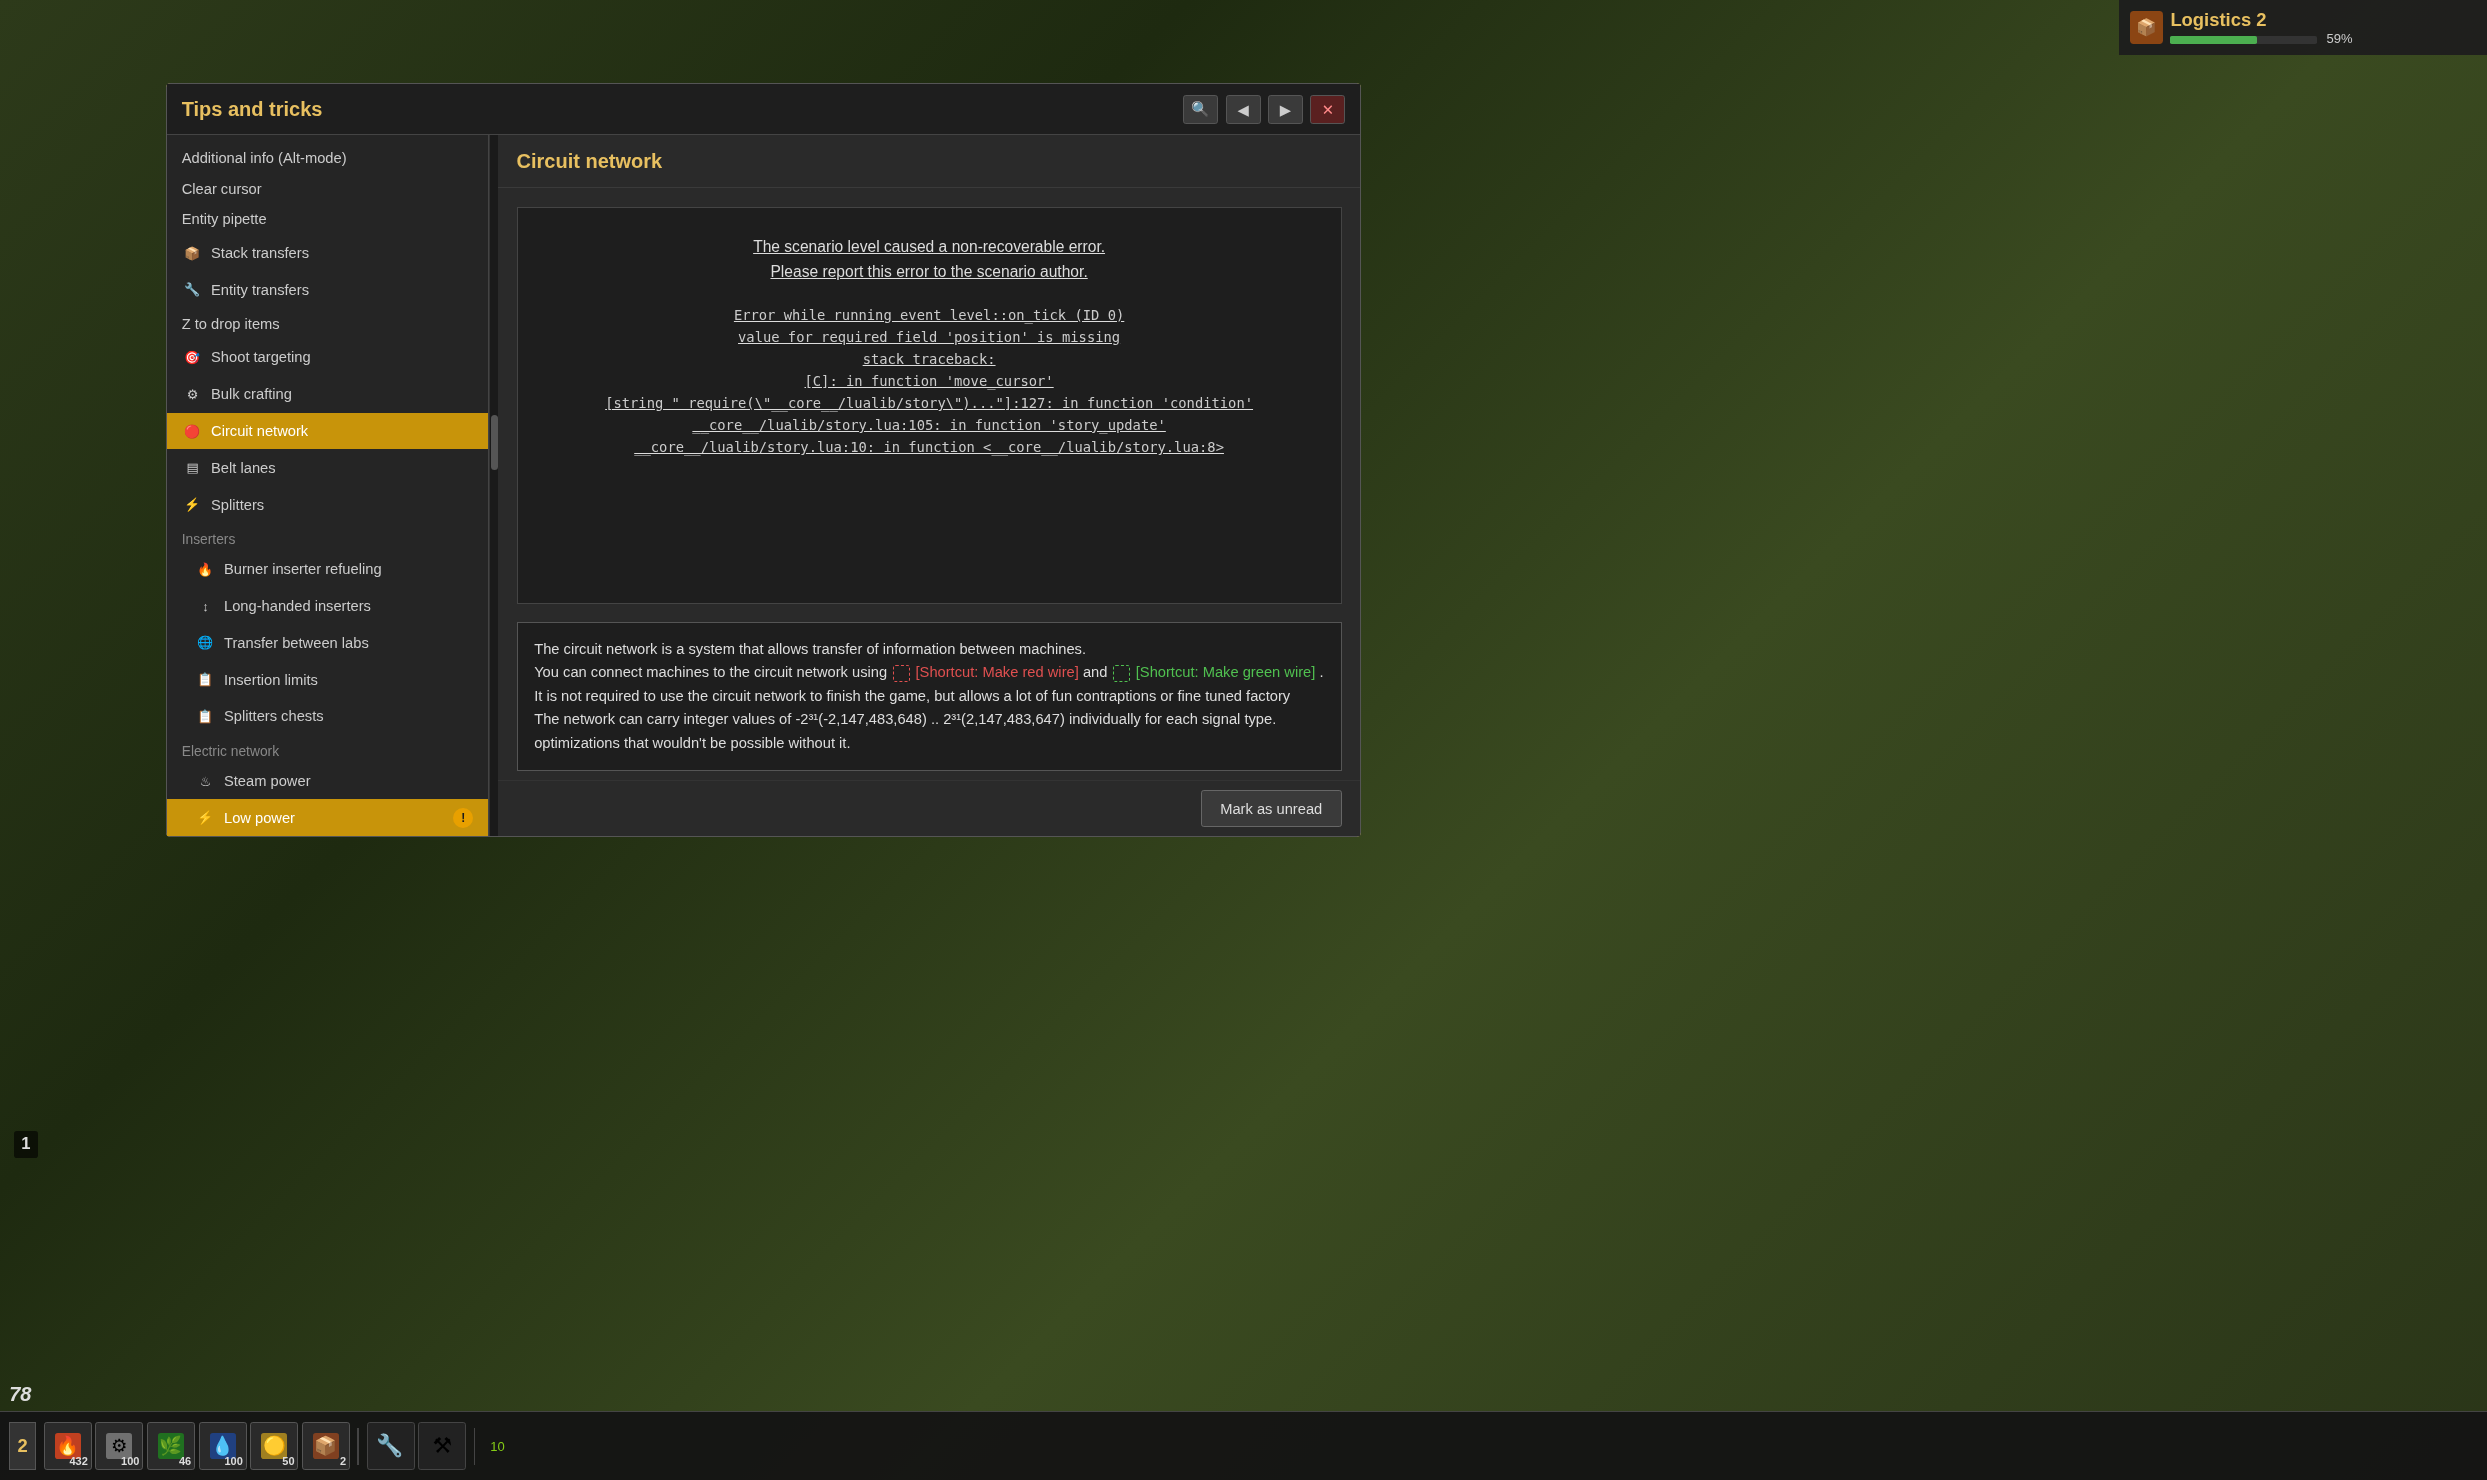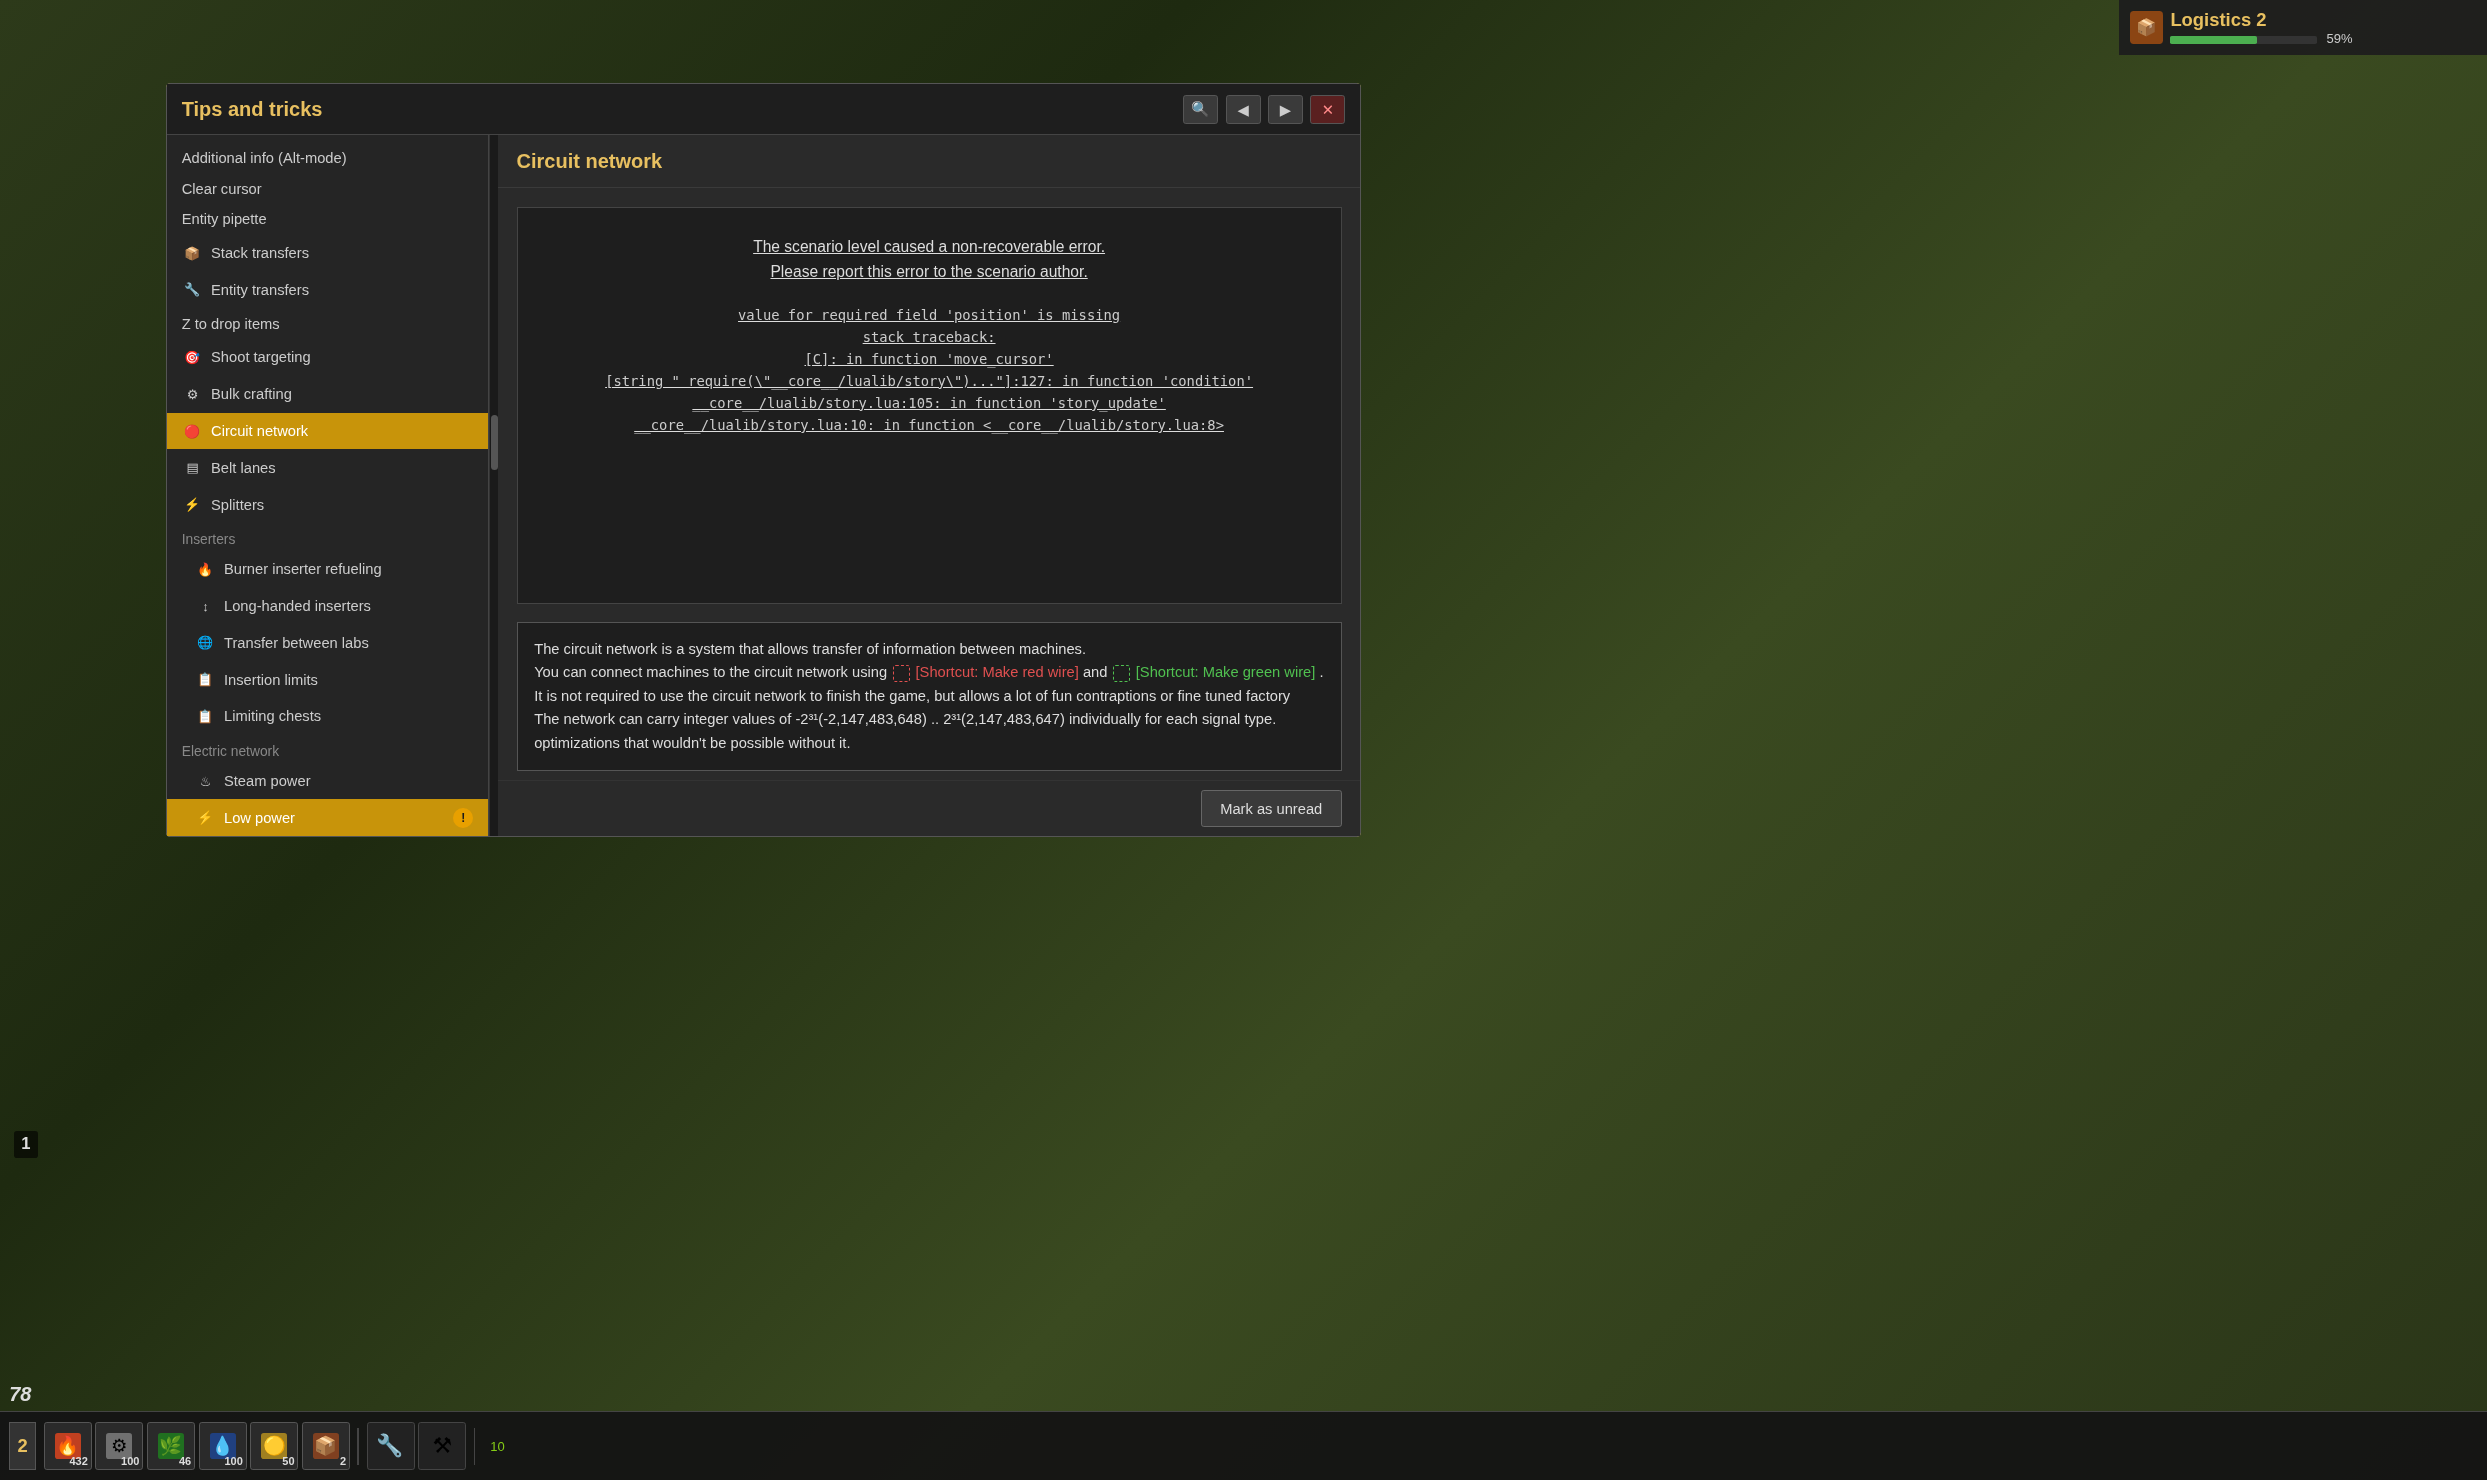--- a/index.html
+++ b/index.html
@@ -441,21 +441,21 @@
       <div class="sidebar-item" style="padding-left:27.6px;">
         <span class="item-icon">🌐</span>
         <span>Transfer between labs</span>
       </div>
       <div class="sidebar-item" style="padding-left:27.6px;">
         <span class="item-icon">📋</span>
         <span>Insertion limits</span>
       </div>
       <div class="sidebar-item" style="padding-left:27.6px;">
         <span class="item-icon">📋</span>
-        <span>Limiting chests</span>
+        <span>Splitters chests</span>
       </div>
       <div class="sidebar-section-label">Electric network</div>
       <div class="sidebar-item" style="padding-left:27.6px;">
         <span class="item-icon">♨</span>
         <span>Steam power</span>
       </div>
       <div class="sidebar-item active warning" style="padding-left:27.6px;">
         <span class="item-icon">⚡</span>
         <span>Low power</span>
         <span class="warning-badge">!</span>
@@ -470,20 +470,21 @@
     <div class="content-area">
       <div class="content-title">Circuit network</div>
       <div class="error-container">
 
         <div class="error-box">
           <div style="margin-bottom:18.4px;">
             <div class="error-line">The scenario level caused a non-recoverable error.</div>
             <div class="error-line">Please report this error to the scenario author.</div>
           </div>
           <div class="code-block">
+            <div>Error while running event level::on_tick (ID 0)</div>
             <div>value for required field 'position' is missing</div>
             <div>stack traceback:</div>
             <div>[C]: in function 'move_cursor'</div>
             <div>[string "    require(\"__core__/lualib/story\")..."]:127: in function 'condition'</div>
             <div>__core__/lualib/story.lua:105: in function 'story_update'</div>
             <div>__core__/lualib/story.lua:10: in function &lt;__core__/lualib/story.lua:8&gt;</div>
           </div>
         </div>
 
         <div class="desc-box">

